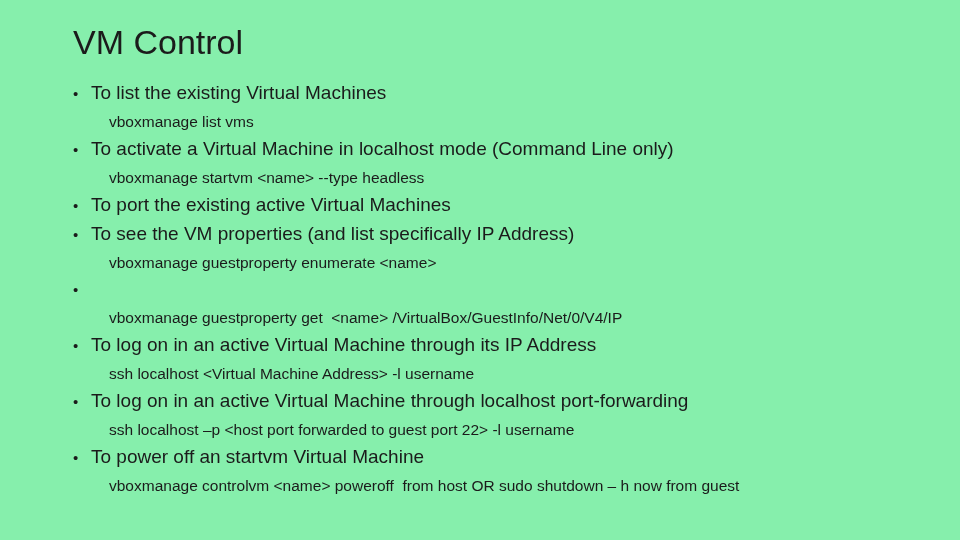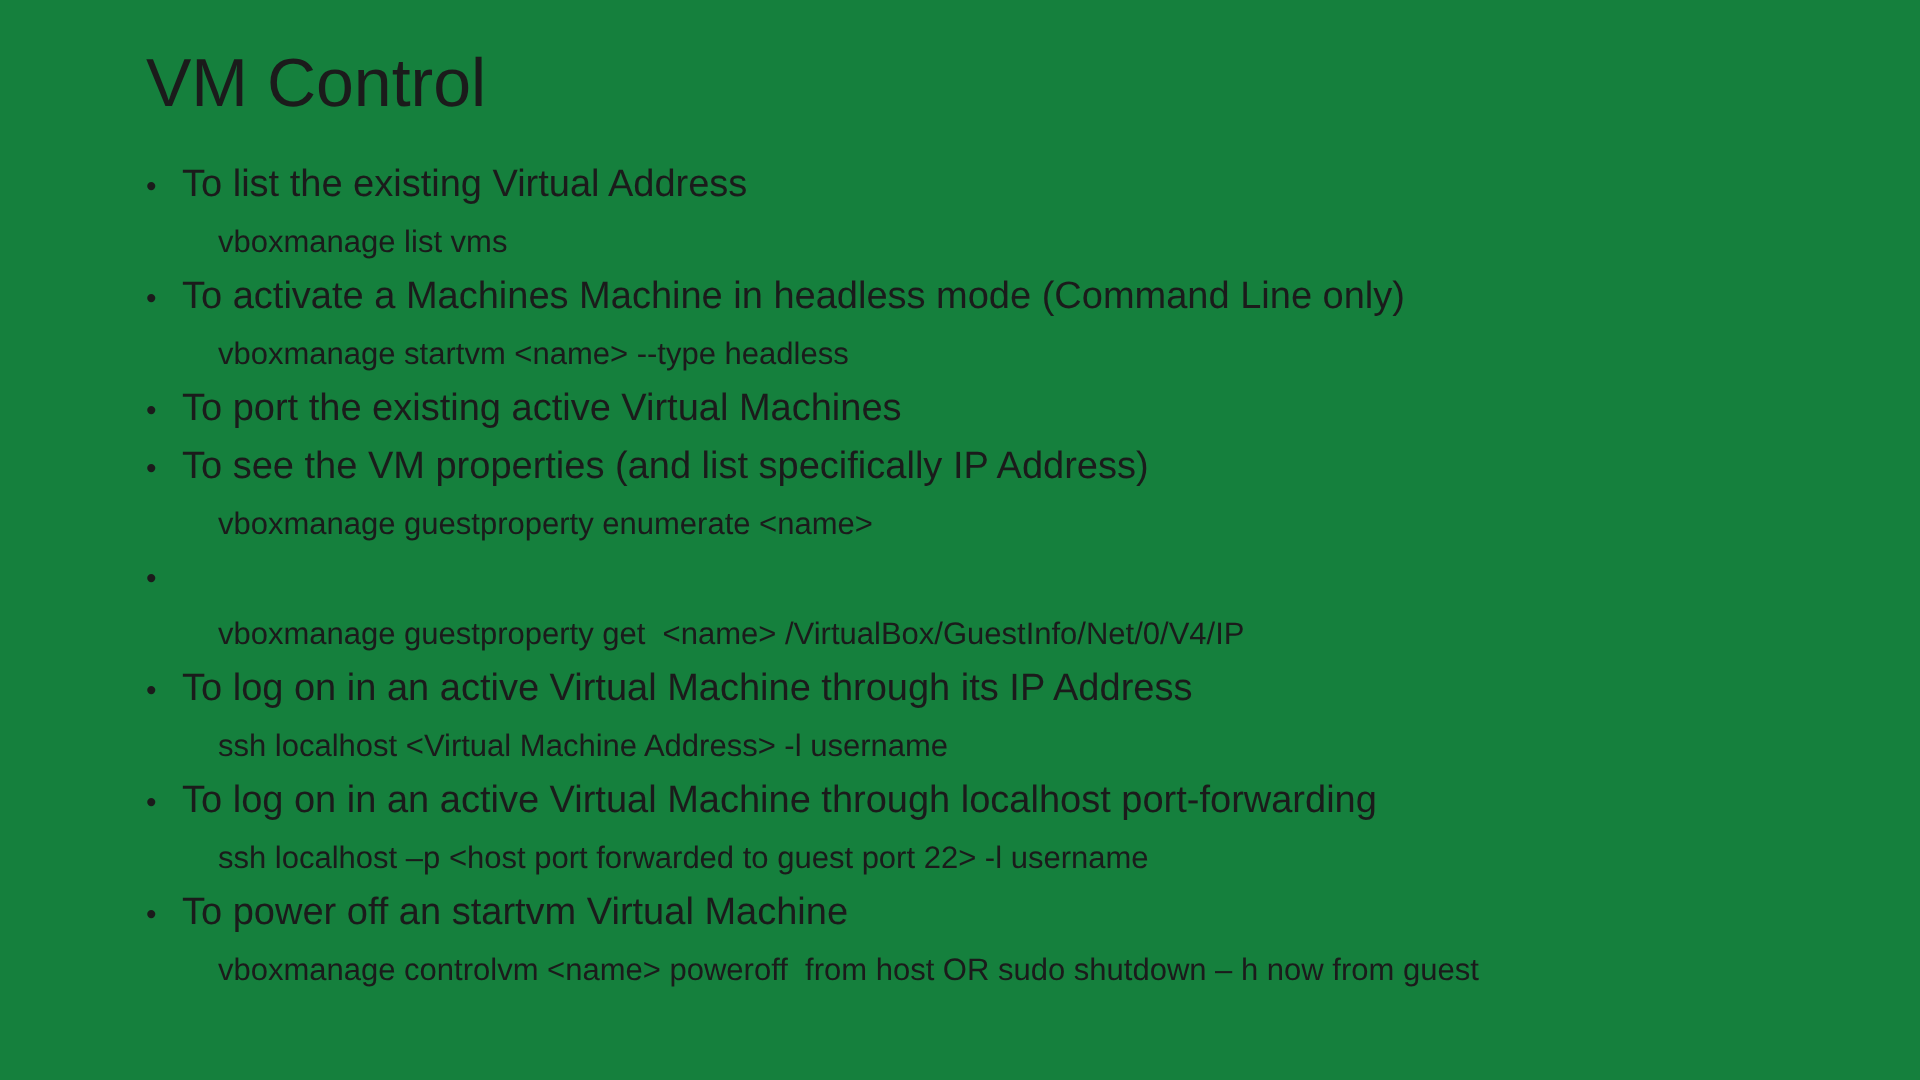--- a/index.html
+++ b/index.html
@@ -9,21 +9,21 @@
   body {
     width: 960px;
     height: 540px;
     overflow: hidden;
     background: #ffffff;
   }
   .slide {
     position: relative;
     width: 960px;
     height: 540px;
-    background: #15803d;
+    background: #86efac;
     font-family: "Liberation Sans", sans-serif;
     color: #1b1b1b;
   }
   .slide-title {
     position: absolute;
     left: 73px;
     top: 20px;
     font-size: 34px;
     font-weight: 400;
     line-height: 44px;
@@ -65,29 +65,29 @@
 </head>
 <body style="background: rgb(255, 255, 255);">
 
 <div class="slide" style="color: rgb(27, 27, 27);">
   <div class="slide-title">VM Control</div>
 
   <div class="bullet-list">
   <div class="list-item">
     <div class="item-heading">
       <span class="bullet-marker">•</span>
-      <span class="heading-text">To list the existing Virtual Address</span>
+      <span class="heading-text">To list the existing Virtual Machines</span>
     </div>
     <div class="item-command">vboxmanage list vms</div>
   </div>
 
   <div class="list-item">
     <div class="item-heading">
       <span class="bullet-marker">•</span>
-      <span class="heading-text">To activate a Machines Machine in headless mode (Command Line only)</span>
+      <span class="heading-text">To activate a Virtual Machine in localhost mode (Command Line only)</span>
     </div>
     <div class="item-command">vboxmanage startvm &lt;name&gt; --type headless</div>
   </div>
 
   <div class="list-item">
     <div class="item-heading">
       <span class="bullet-marker">•</span>
       <span class="heading-text">To port the existing active Virtual Machines</span>
     </div>
   </div>

